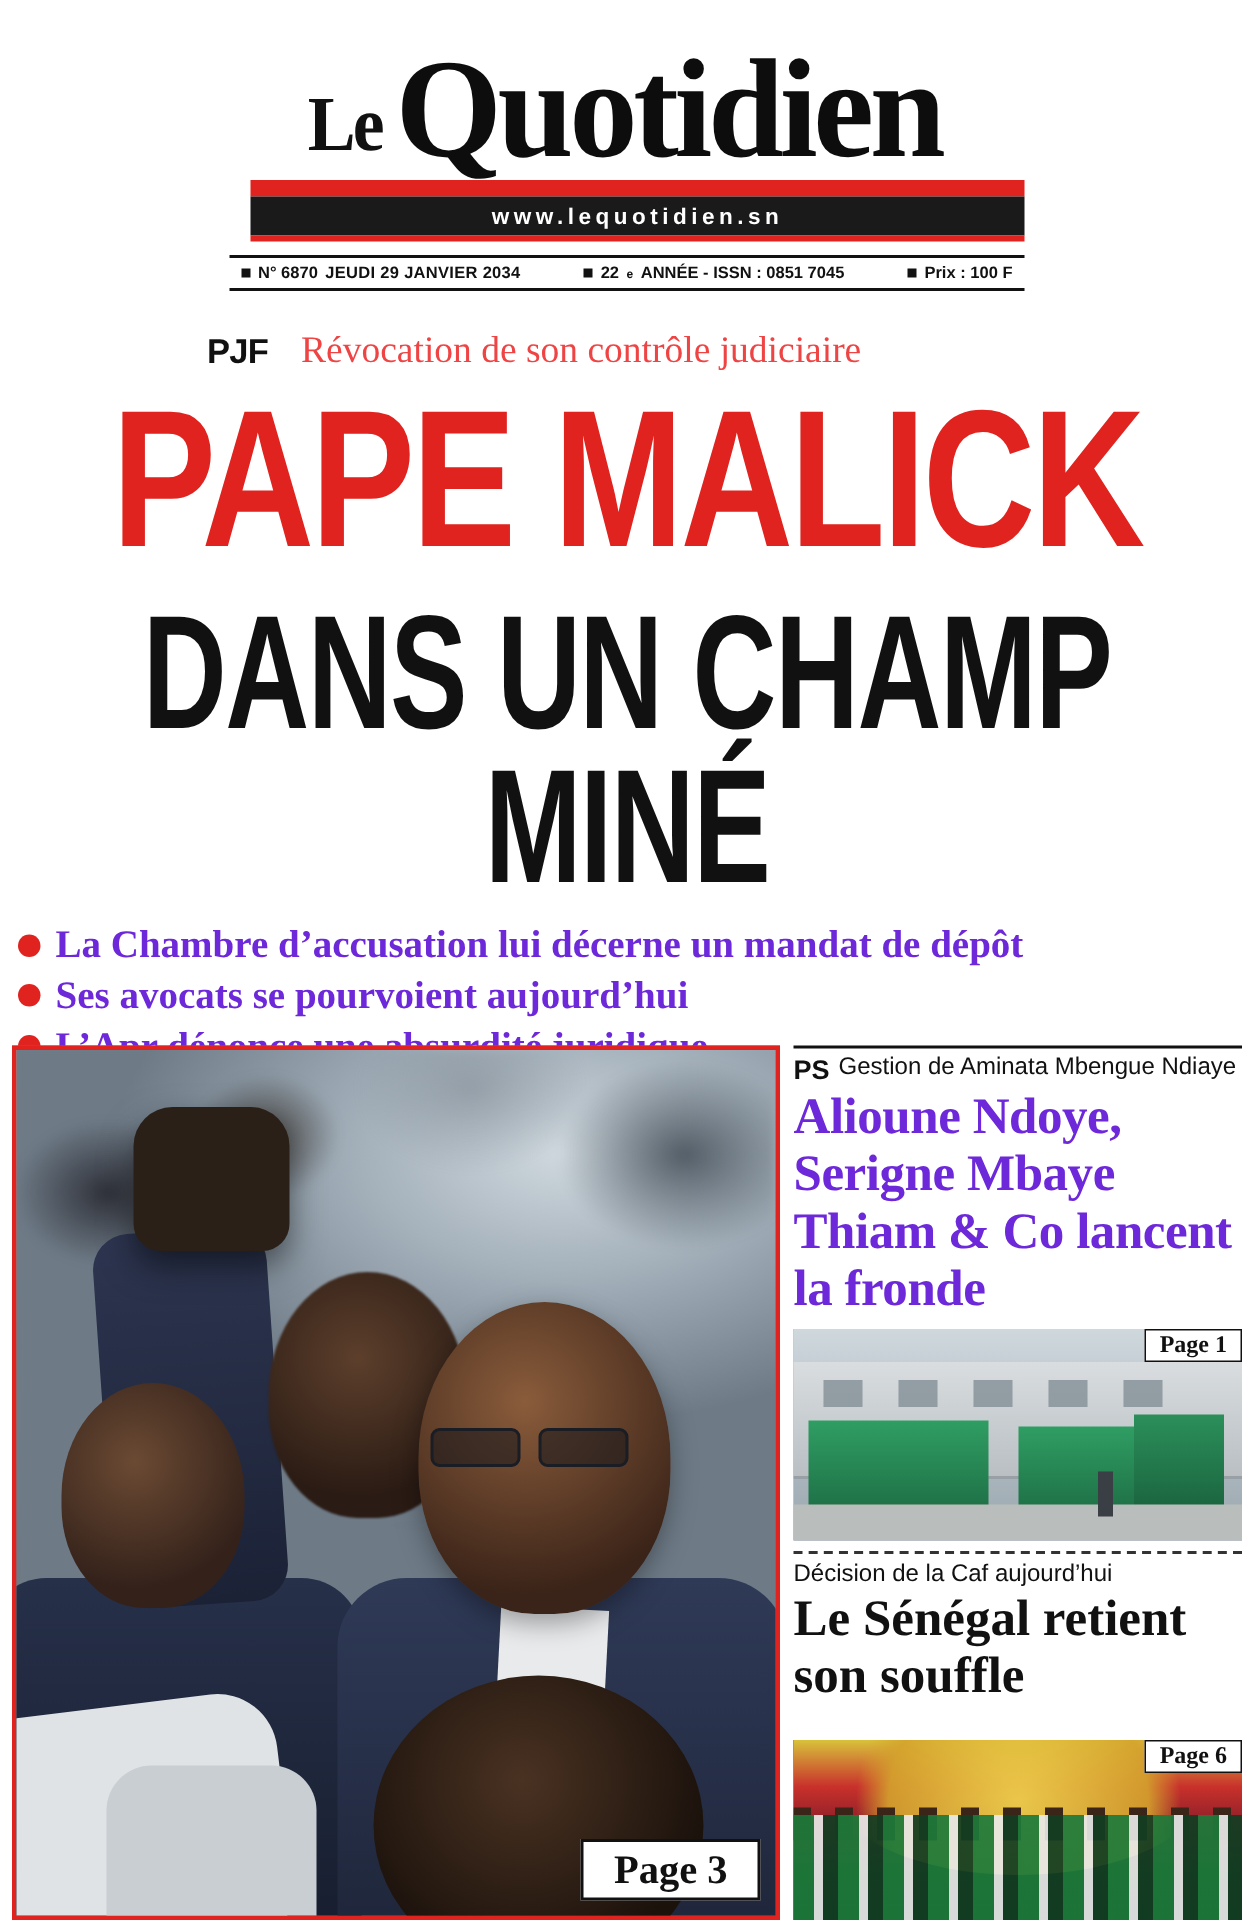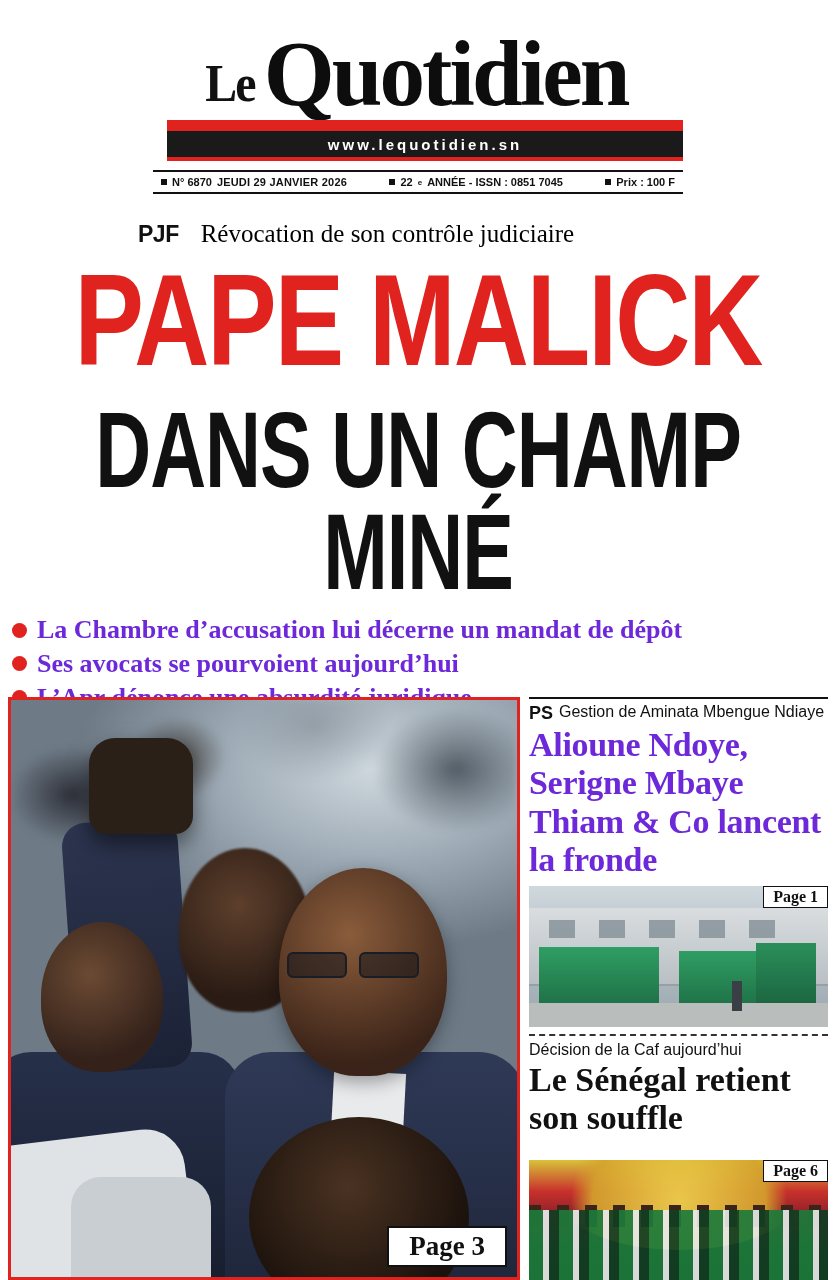--- a/index.html
+++ b/index.html
@@ -110,21 +110,21 @@
   .kicker-tag {
     font-family: "Liberation Sans", sans-serif;
     font-weight: bold;
     font-size: 23px;
     color: #111;
     letter-spacing: -0.5px;
   }
   .kicker-text {
     font-family: "Liberation Serif", serif;
     font-size: 25px;
-    color: #000000;
+    color: #ef4444;
   }
 
   
   .headline-red {
     text-align: center;
     color: #e0231f;
     font-family: "Liberation Sans", sans-serif;
     font-weight: bold;
     font-size: 104px;
     line-height: 0.93;
@@ -440,21 +440,21 @@
     <div class="url-strip">
       <span>www.lequotidien.sn</span>
     </div>
     <div class="red-bar-bot"></div>
   </div>
 
   <div class="infoline">
     <div class="seg">
       <span class="sq"></span>
       <span>N° 6870</span>
-      <span class="date">JEUDI 29 JANVIER 2026</span>
+      <span class="date">JEUDI 29 JANVIER 2034</span>
     </div>
     <div class="seg">
       <span class="sq"></span>
       <span>22</span>
         <span class="sup">e</span>
         <span> ANNÉE - ISSN : 0851 7045</span>
     </div>
     <div class="seg">
       <span class="sq"></span>
       <span>Prix : 100 F</span>

